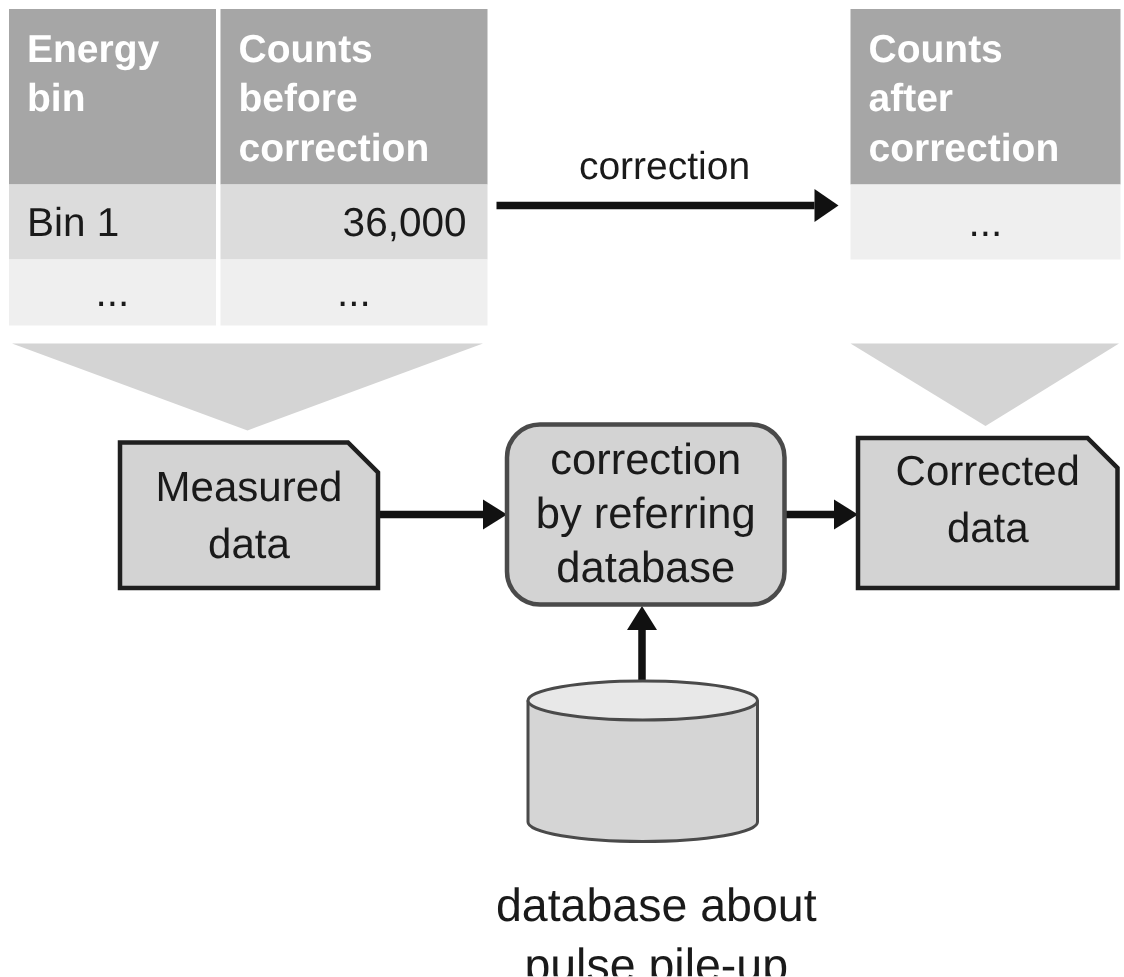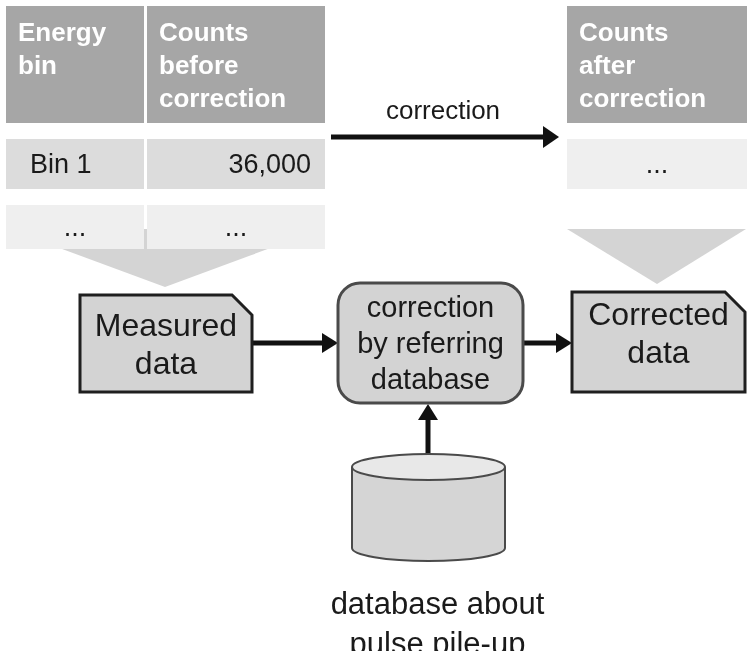--- a/index.html
+++ b/index.html
@@ -14,21 +14,21 @@
   }
   #shapes {
     position: absolute;
     left: 0; top: 0;
     z-index: 0;
   }
   
   .data-table {
     position: absolute;
     display: grid;
-    gap: 16px 3px;
+    gap: 0 3px;
     z-index: 1;
   }
   #left-table {
     left: 6px; top: 6px;
     grid-template-columns: 138px 178px;
     grid-template-rows: 117px 50px 44px;
   }
   #right-table {
     left: 567px; top: 6px;
     grid-template-columns: 180px;
@@ -45,33 +45,33 @@
     color: #ffffff;
     font-weight: bold;
     font-size: 26px;
     line-height: 33px;
     align-items: flex-start;
     padding: 10px 12px 0 12px;
     box-sizing: border-box;
   }
   .cell.odd  { background: #dcdcdc; }
   .cell.even { background: #efefef; }
-  .cell.al-left   { justify-content: flex-start; padding-left: 24px; text-align: center; }
+  .cell.al-left   { justify-content: flex-start; padding-left: 12px; text-align: center; }
   .cell.al-right  { justify-content: flex-end;  padding-right: 14px; }
   .cell.al-center { justify-content: center; }
   
   .node-label {
     position: absolute;
     display: flex;
     align-items: center;
     justify-content: center;
     text-align: center;
     white-space: pre-line;
     z-index: 1;
-    font-size: 32px;
+    font-size: 28px;
     line-height: 38px;
   }
   #measured-label  { left: 80px;  top: 295px; width: 172px; height: 97px; }
   #process-label   { left: 338px; top: 283px; width: 185px; height: 120px; font-size: 29px; line-height: 36px; }
   #corrected-label { left: 572px; top: 292px; width: 173px; height: 81px; border-radius: 26px; }
   #correction-arrow-label {
     left: 343px; top: 90px; width: 200px; height: 40px;
     font-size: 26px; line-height: 32px;
   }
   #database-caption {

